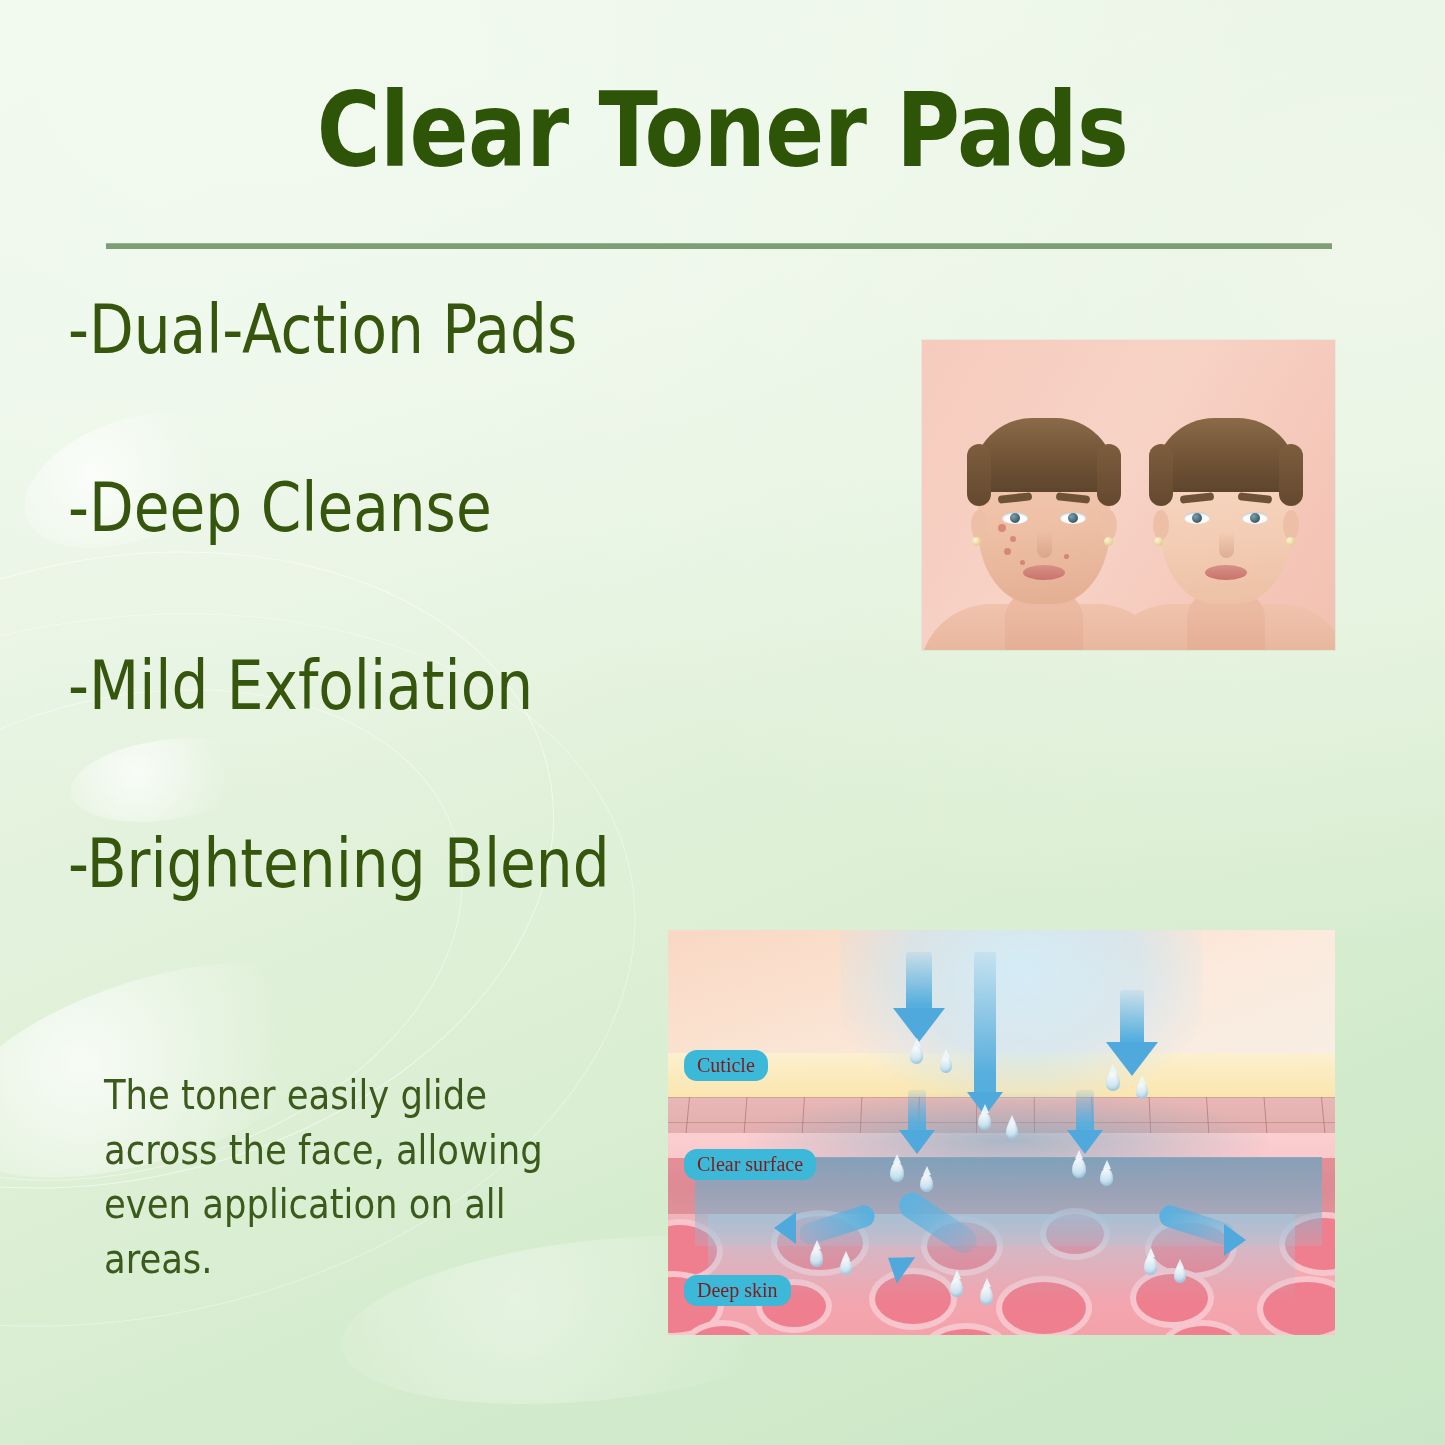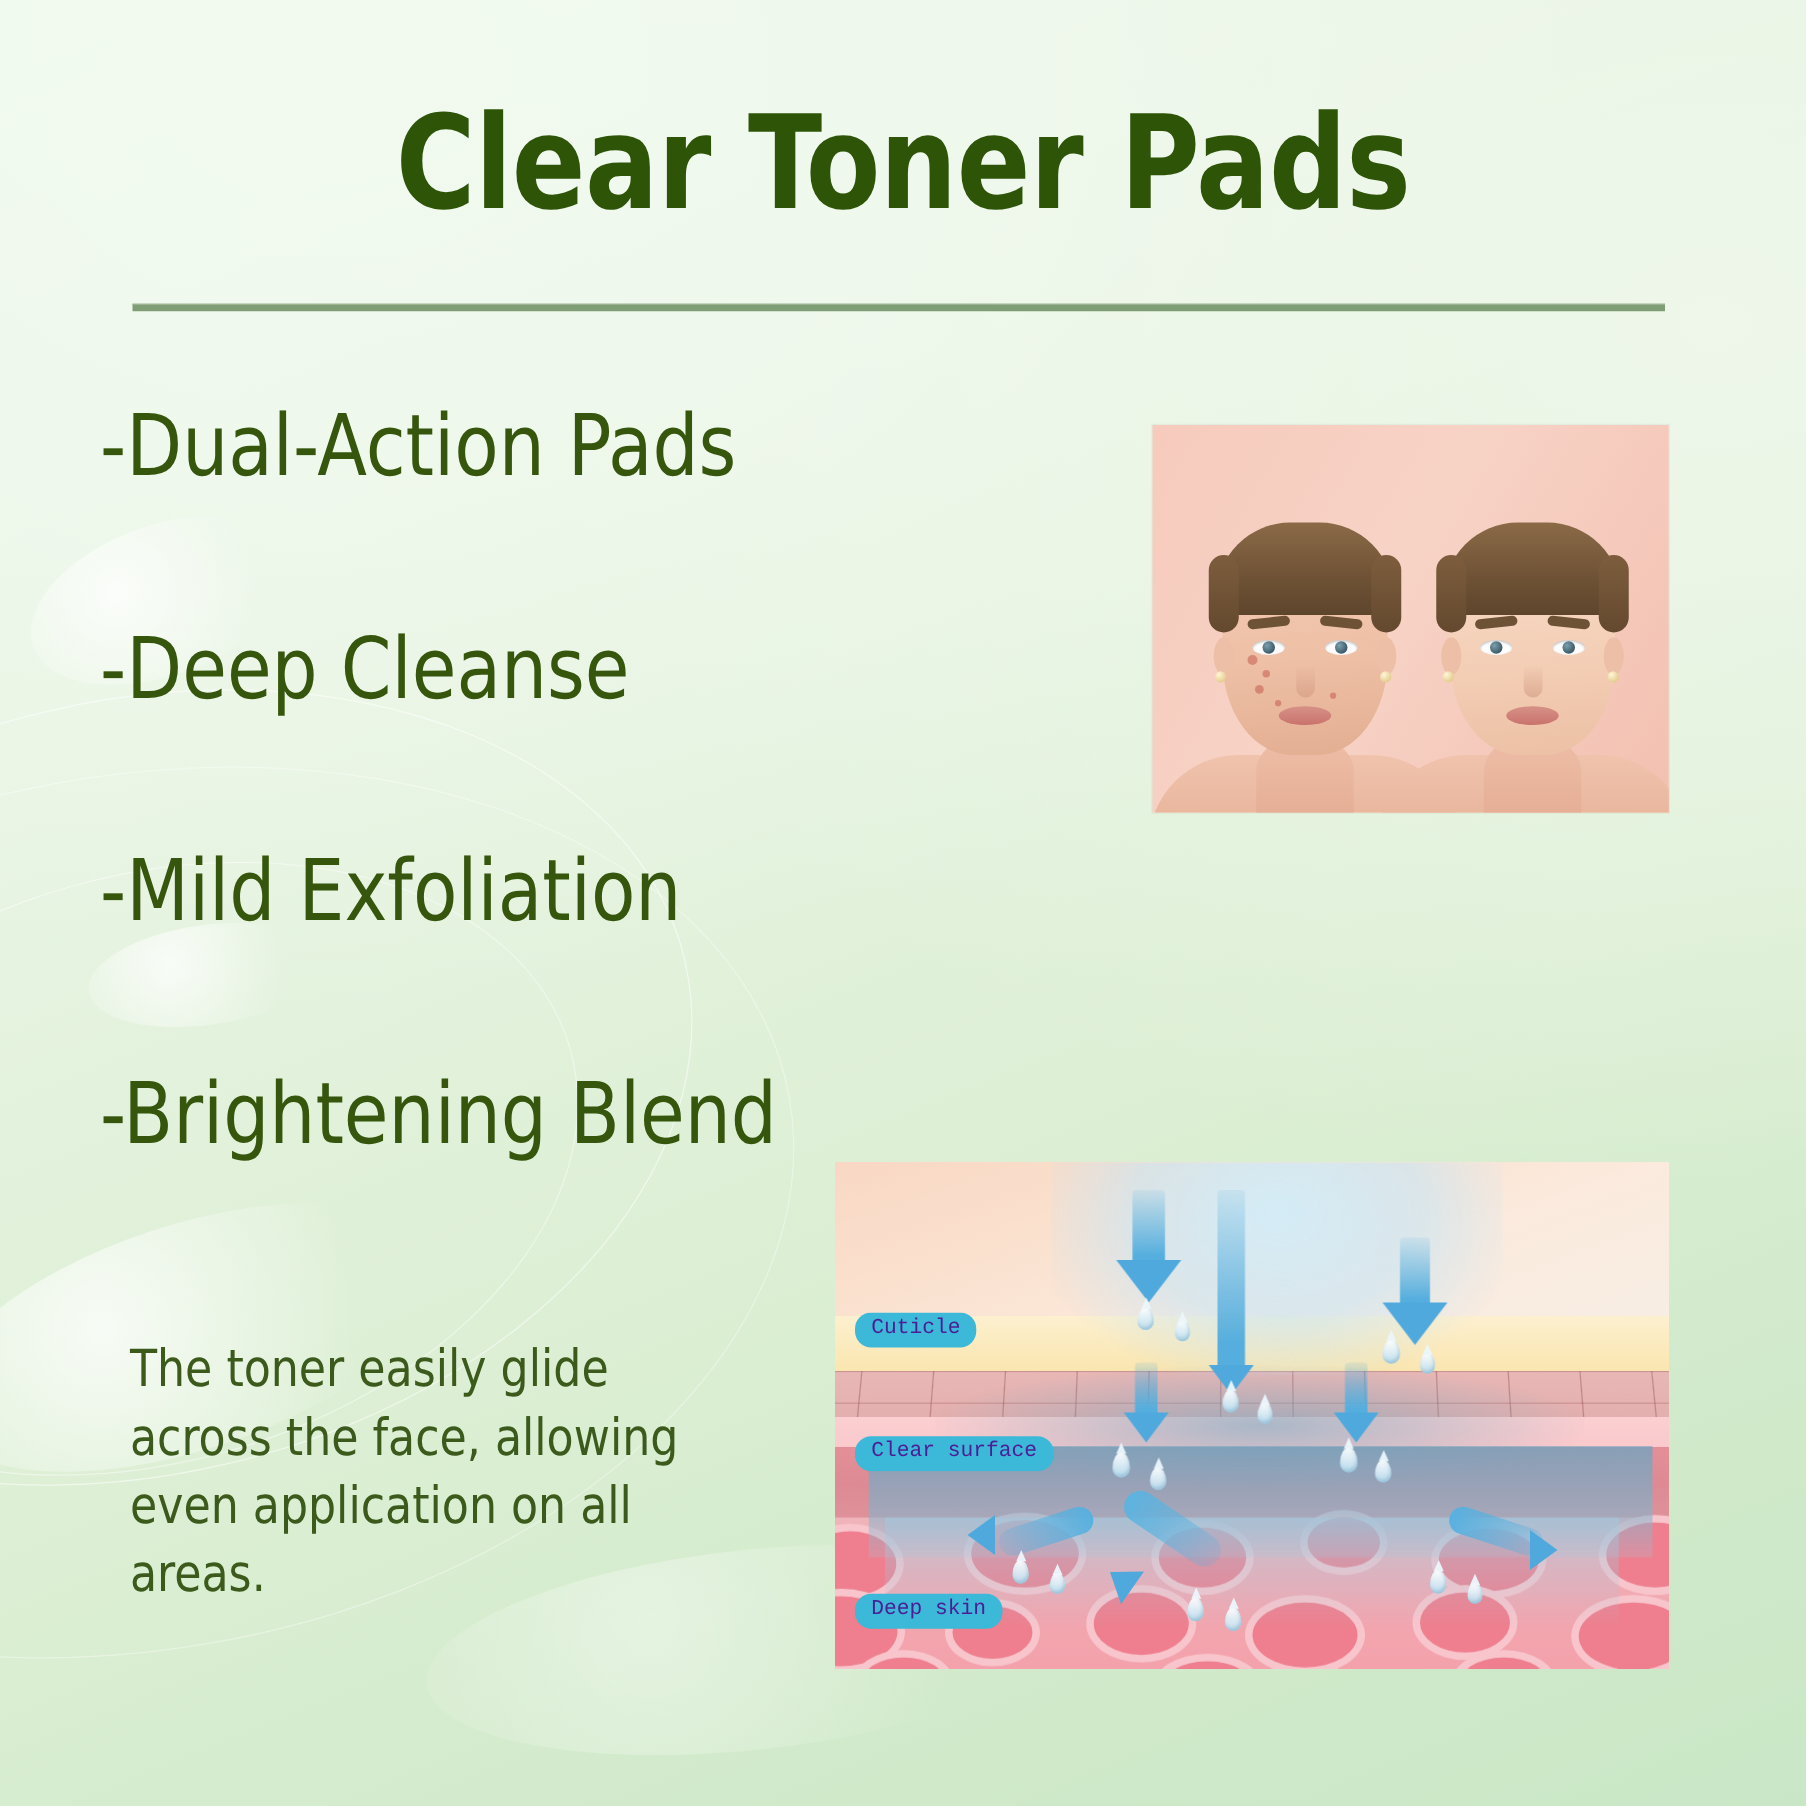--- a/index.html
+++ b/index.html
@@ -53,23 +53,22 @@
     position:absolute;
     left:106px; top:243px;
     width:1226px; height:6px;
     background:#7f9e76;
     border-top:1px solid #9ab492;
   }
 
   
   #bullets{
     position:absolute;
-    left:80px; top:296px;
+    left:68px; top:296px;
     width:820px;
-    margin-top:28px;
   }
   .bullet{
     font-family:"DejaVu Sans Condensed","Liberation Sans Narrow","Liberation Sans", sans-serif;
     font-weight:400;
     font-size:68px;
     line-height:1;
     color:#35560c;
     white-space:nowrap;
     transform:scaleX(.95);
     transform-origin:left center;
@@ -280,23 +279,23 @@
     content:""; position:absolute; left:50%; top:-42%;
     transform:translateX(-50%);
     width:0; height:0;
     border-left:4px solid transparent;
     border-right:4px solid transparent;
     border-bottom:9px solid rgba(235,247,252,.95);
   }
   .sd-label{
     position:absolute;
     background:#3cb8d8;
-    color:#4c1d95;
-    font-family:Liberation Mono, monospace;
-    font-size:17px;
+    color:#7f1d1d;
+    font-family:Liberation Serif, serif;
+    font-size:20px;
     padding:4px 13px 5px;
     border-radius:13px;
     white-space:nowrap;
     line-height:1.1;
   }
   #lbl-cuticle{ left:16px; top:120px; }
   #lbl-surface{ left:16px; top:219px; }
   #lbl-deep   { left:16px; top:306px;margin-top:39px; }
 </style>
 </head>

